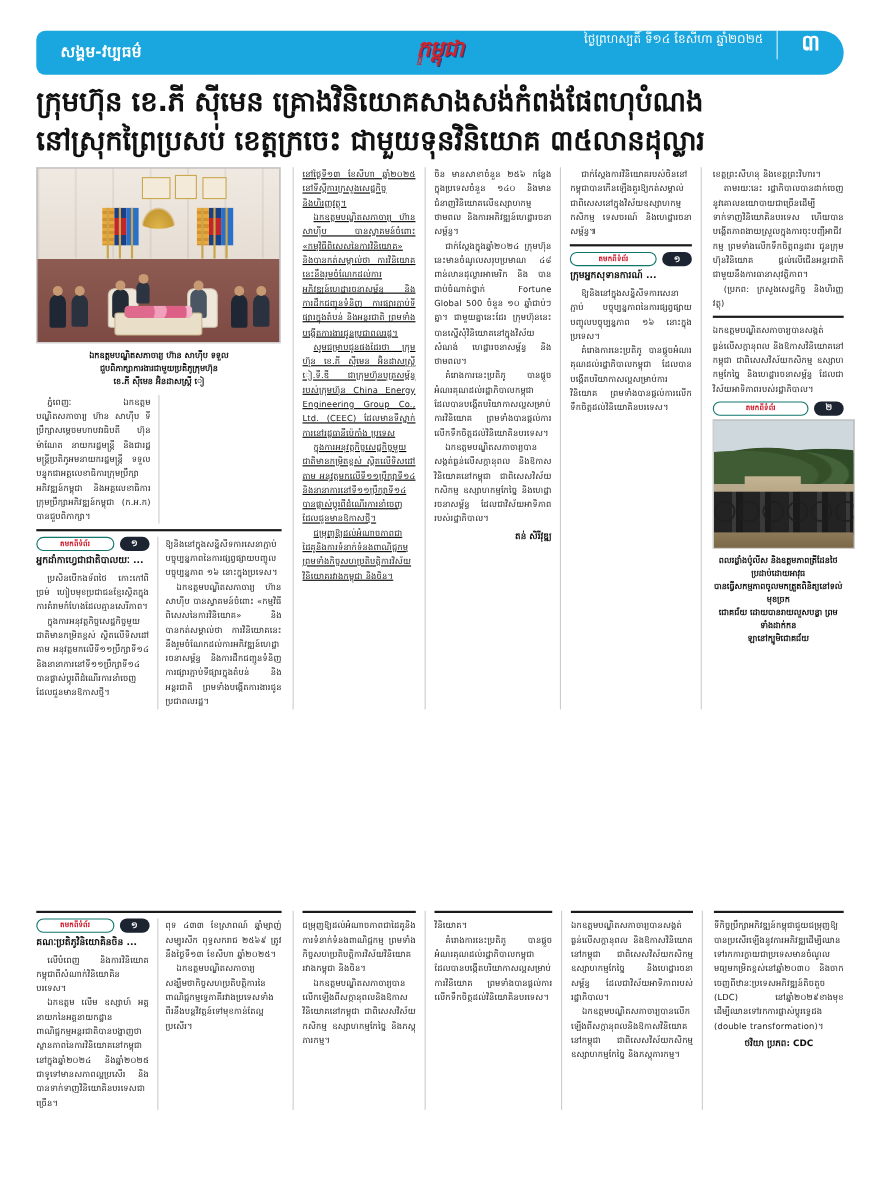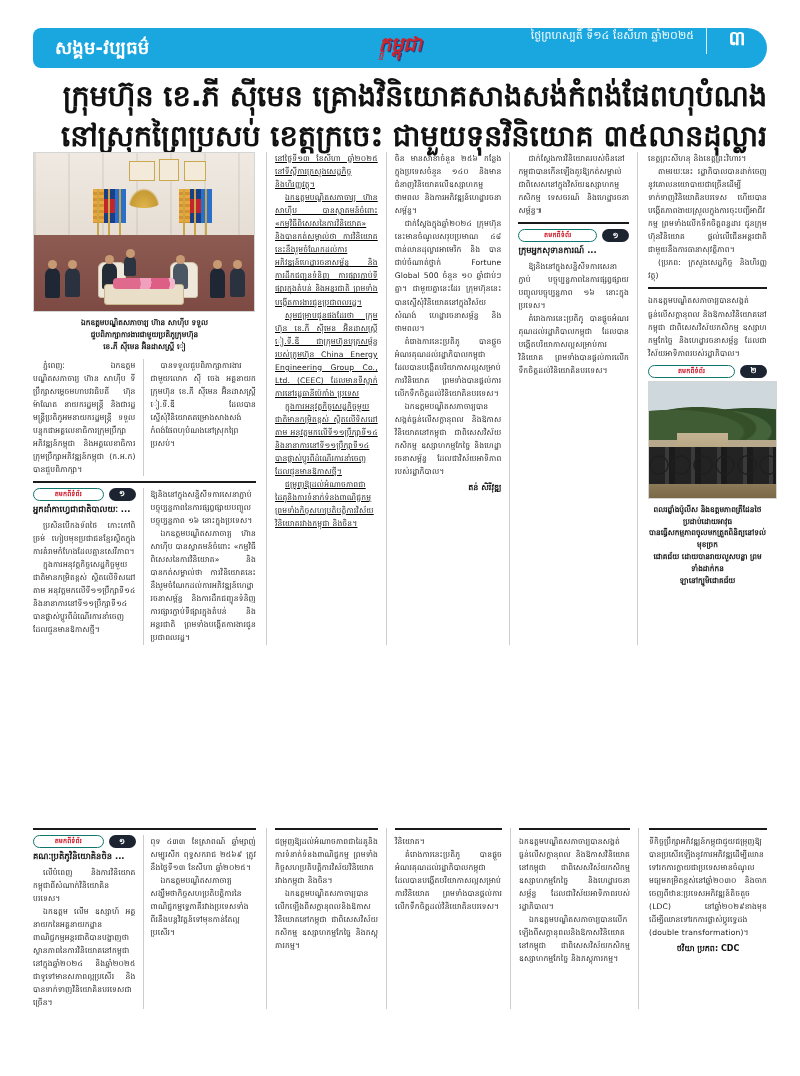--- a/index.html
+++ b/index.html
@@ -20,21 +20,21 @@
   .masthead {
     position: absolute;
     left: 33px; top: 28px;
     width: 734px; height: 40px;
     background: #1aa7e0;
     border-radius: 8px 20px 20px 8px;
     display: flex; align-items: center;
   }
   .masthead-section {
     color: #ffffff;
-    font-size: 18px;
+    font-size: 14px;
     font-weight: bold;
     letter-spacing: .2px;
     margin-left: 22px;
     white-space: nowrap;
     line-height: 1;
   }
   .masthead-logo {
     position: absolute;
     left: 50%; top: 50%;
     transform: translate(-50%, -52%);
@@ -67,23 +67,23 @@
     color: #ffffff; font-size: 20px; font-weight: bold;
     width: 60px; text-align: center;
     line-height: 1;
   }
 
   
   .headline {
     position: absolute;
     left: 33px; top: 76px;
     width: 734px;
-    text-align: right;
+    text-align: left;
     color: #111111;
-    font-size: 29px;
+    font-size: 25px;
     font-weight: bold;
     line-height: 1.38;
     letter-spacing: -.2px;
   }
 
   
   .cols {
     position: absolute;
     left: 33px; top: 152px;
     width: 734px;
@@ -314,23 +314,20 @@
         <div>ឯកឧត្តមបណ្ឌិតសភាចារ្យ ហ៊ាន សាហ៊ីប ទទួល</div>
         <div>ជួបពិភាក្សាការងារជាមួយប្រតិភូក្រុមហ៊ុន</div>
         <div>ខេ.ភី ស៊ីមេន អ៊ិនដាសស្ត្រី ៀ</div>
       </div>
 
       <div style="display:flex;gap:0;">
         <div style="width:111px;padding-right:7px;">
           <p class="body">ភ្នំពេញៈ ឯកឧត្តមបណ្ឌិតសភាចារ្យ ហ៊ាន សាហ៊ីប ទីប្រឹក្សាសម្តេចមហាបវរធិបតី ហ៊ុន ម៉ាណែត នាយករដ្ឋមន្ត្រី និងជារដ្ឋមន្ត្រីប្រតិភូអមនាយករដ្ឋមន្ត្រី ទទួលបន្ទុកជាអគ្គលេខាធិការក្រុមប្រឹក្សាអភិវឌ្ឍន៍កម្ពុជា និងអគ្គលេខាធិការក្រុមប្រឹក្សាអភិវឌ្ឍន៍កម្ពុជា (ក.អ.ក) បានជួបពិភាក្សា។</p>
         </div>
         <div class="vrule"></div>
-        <div style="width:114px;padding-left:7px;">
-          <p class="body">បានទទួលជួបពិភាក្សាការងារជាមួយលោក ស៊ី ចេង អគ្គនាយកក្រុមហ៊ុន ខេ.ភី ស៊ីមេន អ៊ិនដាសស្ត្រី ៀ.ទី.ឌី ដែលបានស្នើសុំវិនិយោគគម្រោងសាងសង់កំពង់ផែពហុបំណងនៅស្រុកព្រៃប្រសប់។</p>
-        </div>
       </div>
 
       <div class="cont-rule"></div>
       <div class="cont-block">
         <div style="display:flex;gap:0;">
           <div style="width:111px;padding-right:7px;">
             <div class="cont-badge-row">
               <div class="cont-pill">
                 <span>តមកពីទំព័រ</span>
               </div>

